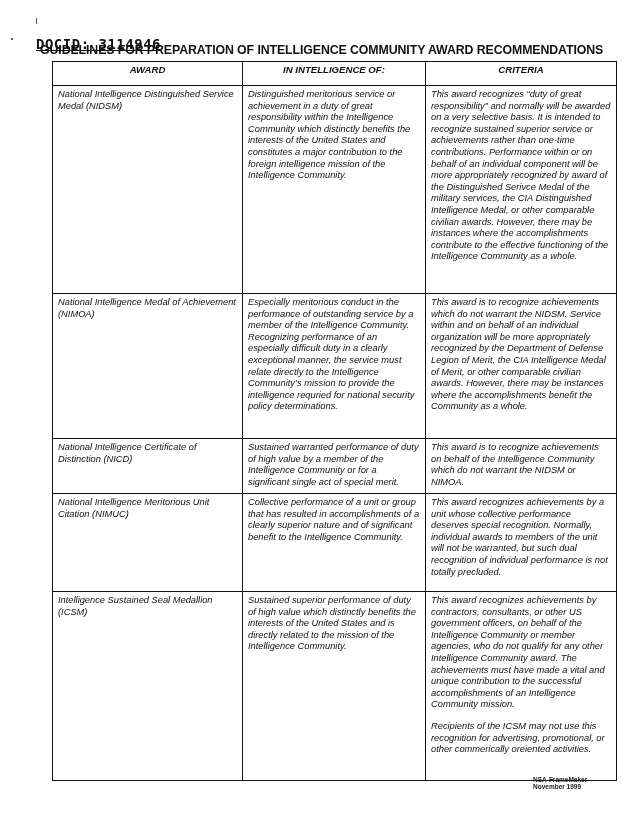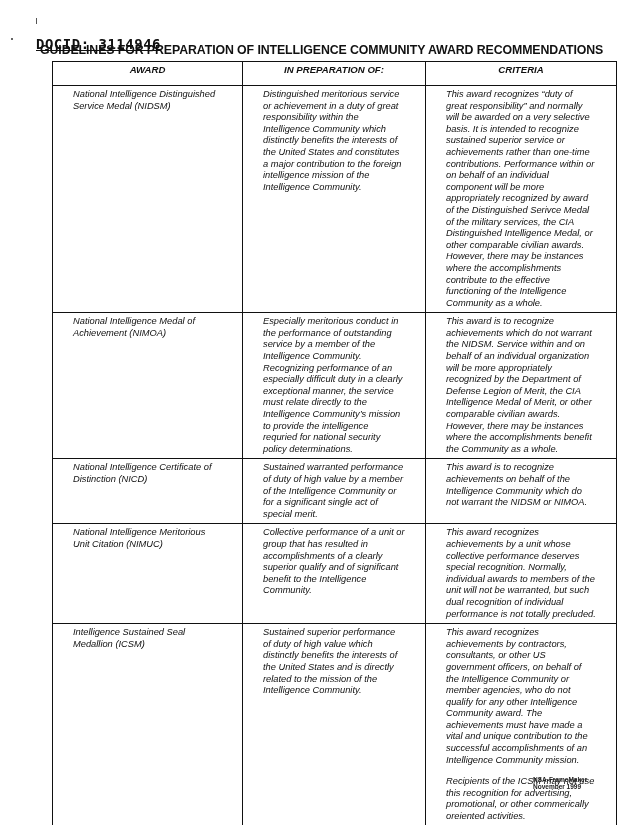--- a/index.html
+++ b/index.html
@@ -23,21 +23,21 @@
     position: absolute; left: 52px; top: 61px; width: 564px;
     border-collapse: collapse; table-layout: fixed;
     font-size: 9.3px; line-height: 11.6px; font-style: italic;
   }
   table.awards th, table.awards td {
     border: 1.6px solid #111; vertical-align: top; text-align: left;
   }
   table.awards th {
     font-size: 9.6px; font-weight: bold; text-align: center; height: 19px; padding: 2px 4px;
   }
-  table.awards td { padding: 3px 20px; }
+  table.awards td { padding: 3px 5px; }
   col.c1 { width: 190px; } col.c2 { width: 183px; } col.c3 { width: 191px; }
   .r1 td { height: 201px; }
   .r2 td { height: 138px; }
   .r3 td { height: 48px; margin-left: 24px; }
   .r4 td { height: 91px; }
   .r5 td { height: 182px; }
   .para + .para { margin-top: 10px; }
   .footer {
     position: absolute; left: 533px; top: 776px; font-size: 6.5px; line-height: 7px;
     font-weight: bold; color: #222;
@@ -54,21 +54,21 @@
 
 <table class="awards">
   <colgroup>
       <col class="c1">
       <col class="c2">
       <col class="c3">
     </colgroup>
   <thead>
     <tr>
       <th>AWARD</th>
-      <th>IN PREPARATION OF:</th>
+      <th>IN INTELLIGENCE OF:</th>
       <th>CRITERIA</th>
     </tr>
   </thead>
   <tbody>
     <tr class="r1">
       <td>National Intelligence Distinguished Service Medal (NIDSM)</td>
       <td>Distinguished meritorious service or achievement in a duty of great responsibility within the Intelligence Community which distinctly benefits the interests of the United States and constitutes a major contribution to the foreign intelligence mission of the Intelligence Community.</td>
       <td>
         <div class="para">This award recognizes “duty of great responsibility” and normally will be awarded on a very selective basis. It is intended to recognize sustained superior service or achievements rather than one-time contributions. Performance within or on behalf of an individual component will be more appropriately recognized by award of the Distinguished Serivce Medal of the military services, the CIA Distinguished Intelligence Medal, or other comparable civilian awards. However, there may be instances where the accomplishments contribute to the effective functioning of the Intelligence Community as a whole.</div>
       </td>
@@ -82,21 +82,21 @@
     </tr>
     <tr class="r3">
       <td>National Intelligence Certificate of Distinction (NICD)</td>
       <td>Sustained warranted performance of duty of high value by a member of the Intelligence Community or for a significant single act of special merit.</td>
       <td>
         <div class="para">This award is to recognize achievements on behalf of the Intelligence Community which do not warrant the NIDSM or NIMOA.</div>
       </td>
     </tr>
     <tr class="r4">
       <td>National Intelligence Meritorious Unit Citation (NIMUC)</td>
-      <td>Collective performance of a unit or group that has resulted in accomplishments of a clearly superior qualify and of significant benefit to the Intelligence Community.</td>
+      <td>Collective performance of a unit or group that has resulted in accomplishments of a clearly superior nature and of significant benefit to the Intelligence Community.</td>
       <td>
         <div class="para">This award recognizes achievements by a unit whose collective performance deserves special recognition. Normally, individual awards to members of the unit will not be warranted, but such dual recognition of individual performance is not totally precluded.</div>
       </td>
     </tr>
     <tr class="r5">
       <td>Intelligence Sustained Seal Medallion (ICSM)</td>
       <td>Sustained superior performance of duty of high value which distinctly benefits the interests of the United States and is directly related to the mission of the Intelligence Community.</td>
       <td>
         <div class="para">This award recognizes achievements by contractors, consultants, or other US government officers, on behalf of the Intelligence Community or member agencies, who do not qualify for any other Intelligence Community award. The achievements must have made a vital and unique contribution to the successful accomplishments of an Intelligence Community mission.</div>
         <div class="para">Recipients of the ICSM may not use this recognition for advertising, promotional, or other commerically oreiented activities.</div>

